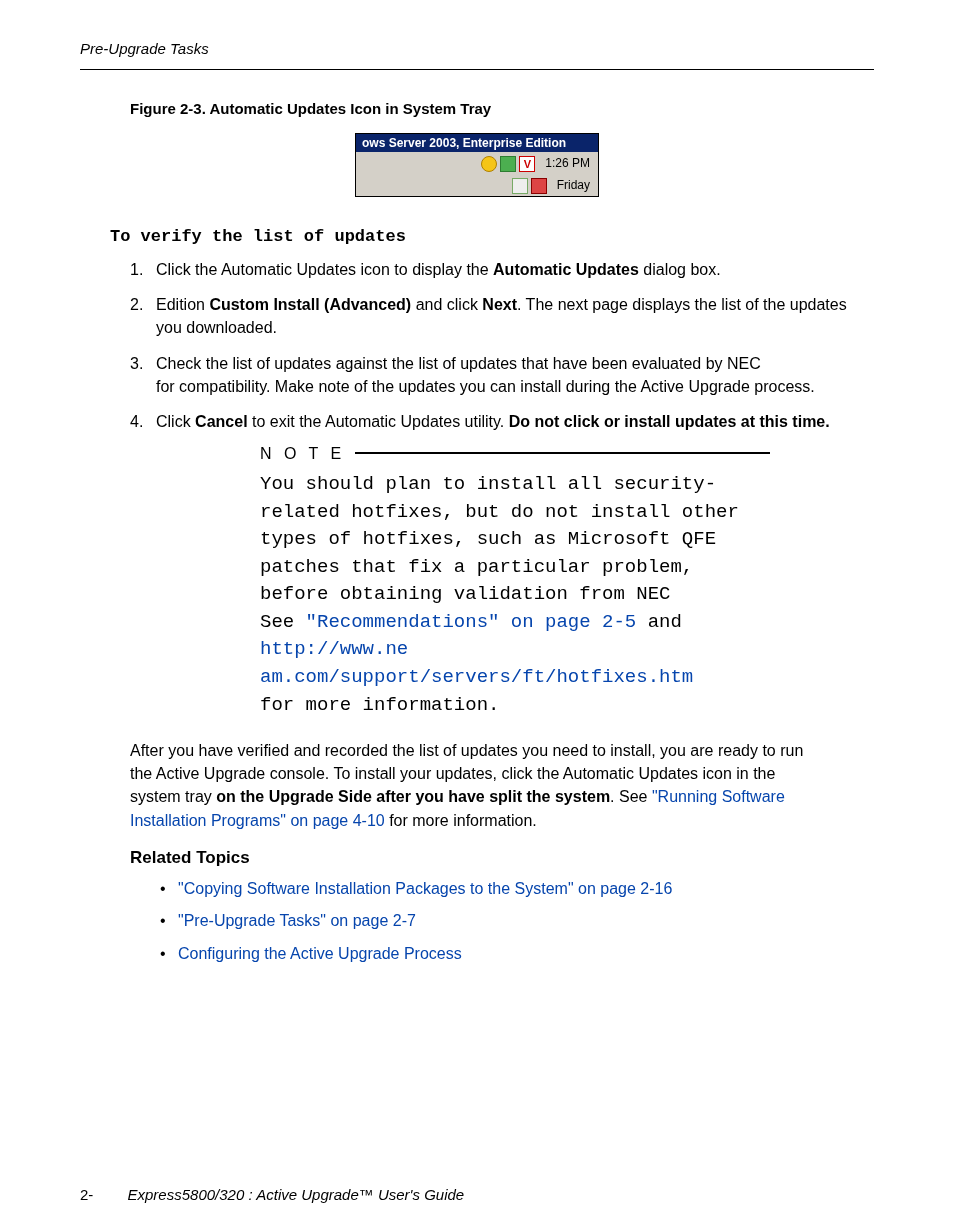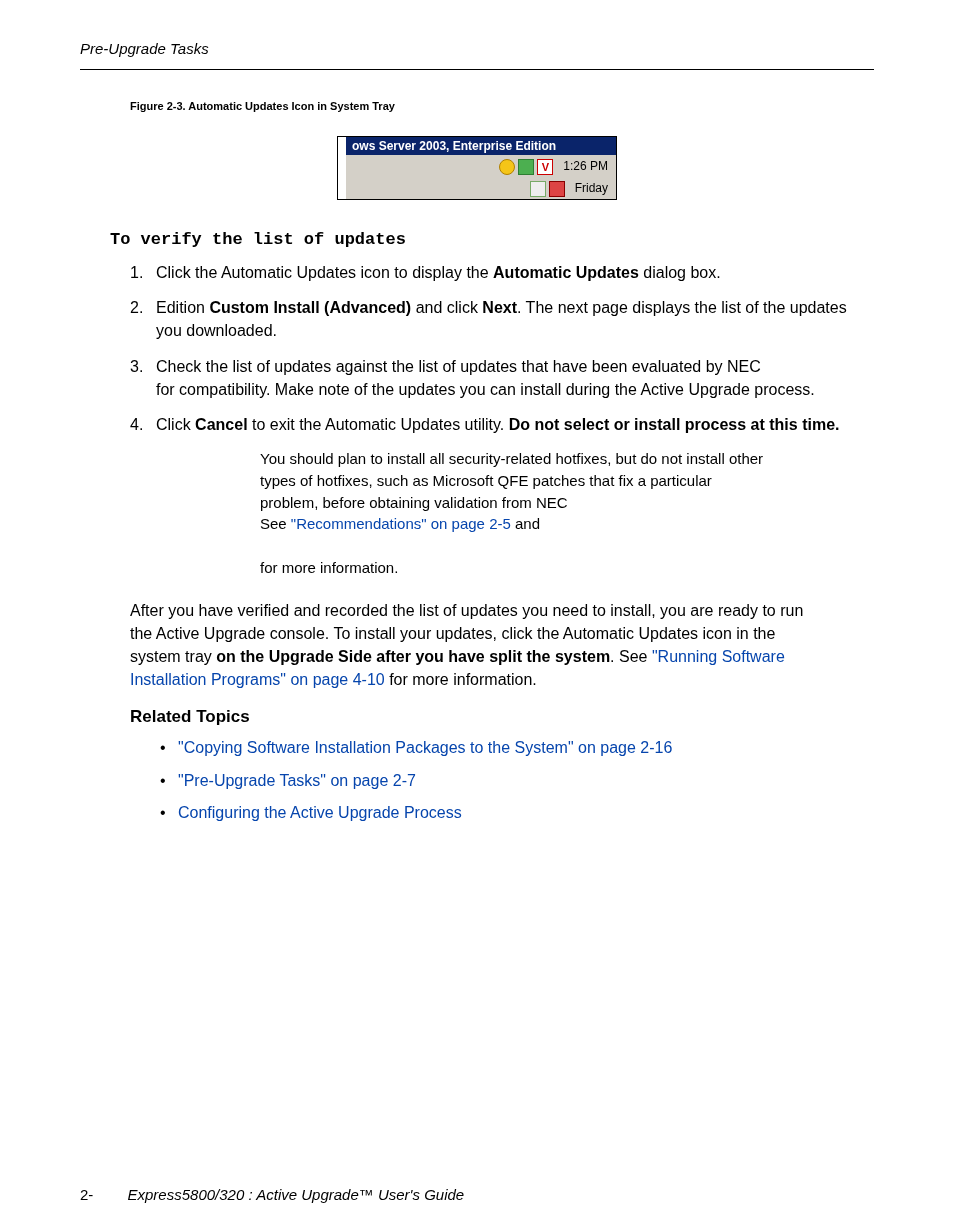--- a/index.html
+++ b/index.html
@@ -15,31 +15,30 @@
   }
   .header-row {
     font-style: italic;
     font-size: 15px;
     padding-bottom: 12px;
     border-bottom: 1px solid #000;
     margin-bottom: 30px;
   }
   .figure-caption {
     font-weight: bold;
-    font-size: 11px;
+    font-size: 15px;
     margin-left: 50px;
-    margin-bottom: 24px;
+    margin-bottom: 16px;
   }
   .figure-box {
     border: 1px solid #000;
-    width: 280px;
+    width: 244px;
     margin: 0 auto 30px auto;
     font-family: Tahoma, Arial, sans-serif;
     font-size: 12px;
-    padding-left: 8px;
   }
   .fig-titlebar {
     background: #0a246a;
     color: #fff;
     font-weight: bold;
     padding: 2px 6px;
     font-size: 12px;
   }
   .fig-balloon {
     background: #ffffe1;
@@ -140,22 +139,23 @@
     letter-spacing: 4px;
     font-size: 16px;
   }
   .note-line {
     flex: 1;
     height: 1px;
     border-top: 2px solid #000;
     margin-bottom: 3px;
   }
   .note-body {
-    font-size: 15px;
+    font-size: 19px;
     line-height: 1.45;
+    font-family: Liberation Mono, monospace;
   }
   a.link, .link {
     color: #0645ad;
     text-decoration: none;
   }
   .para {
     margin: 8px 50px 16px 50px;
     line-height: 1.45;
     font-size: 16px;
   }
@@ -230,30 +230,34 @@
       <span>Edition </span><b>Custom Install (Advanced)</b><span> and click </span><b>Next</b><span>. The next page displays the list of the updates you downloaded.</span>
     </span>
   </li>
   <li>
     <span class="num">3.</span>
     <span class="body" style="white-space: pre-wrap;">Check the list of updates against the list of updates that have been evaluated by NEC                                             for compatibility. Make note of the updates you can install during the Active Upgrade process.</span>
   </li>
   <li>
     <span class="num">4.</span>
     <span class="body">
-      <span>Click </span><b>Cancel</b><span> to exit the Automatic Updates utility. </span><b>Do not select or install process at this time.</b>
+      <span>Click </span><b>Cancel</b><span> to exit the Automatic Updates utility. </span><b>Do not click or install updates at this time.</b>
     </span>
   </li>
 </ol>
 
 <div class="note-block">
+  <div class="note-head-row">
+    <span class="note-head">N O T E</span>
+    <span class="note-line"></span>
+  </div>
   <div class="note-body">
     <span>You should plan to install all security-related hotfixes, but do not install other types of hotfixes, such as Microsoft QFE patches that fix a particular problem, before obtaining validation from NEC</span><br>
     <span>See </span><a href="#" class="link">"Recommendations" on page 2-5</a><span> and </span><br>
-    <br>
+    <a href="#" class="link">http://www.ne  am.com/support/servers/ft/hotfixes.htm</a><br>
     <span> for more information.</span>
   </div>
 </div>
 
 <p class="para">
   <span>After you have verified and recorded the list of updates you need to install, you are ready to run the Active Upgrade console. To install your updates, click the Automatic Updates icon in the system tray </span><b>on the Upgrade Side after you have split the system</b><span>. See </span><a href="#" class="link">"Running Software Installation Programs" on page 4-10</a><span> for more information.</span>
 </p>
 
 <h3 class="related">Related Topics</h3>
 

